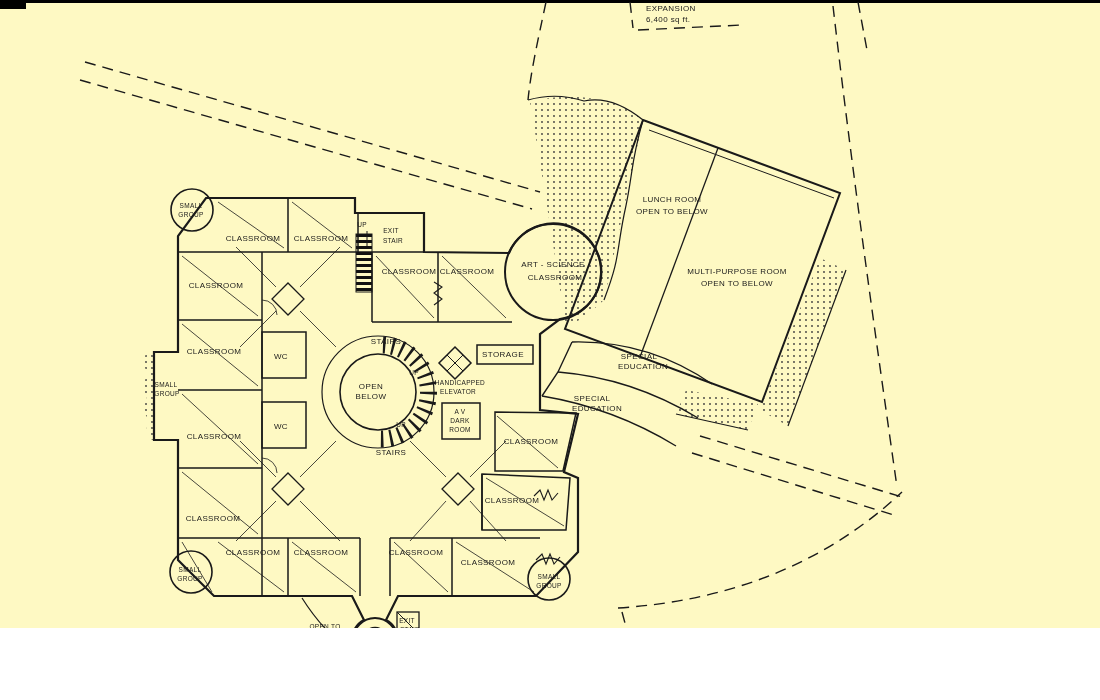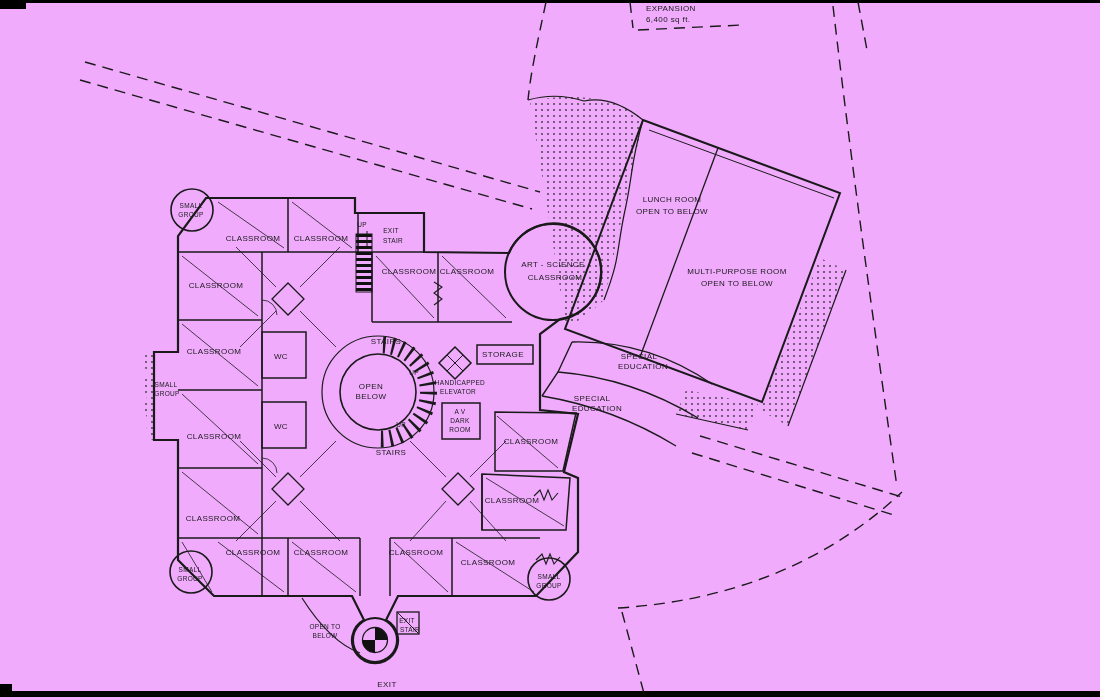--- a/index.html
+++ b/index.html
@@ -1,16 +1,16 @@
 <!DOCTYPE html>
 <html><head>
 <meta charset="utf-8">
 <style>
   html,body{margin:0;padding:0;background:#ffffff;}
-  .canvas{position:relative;width:1100px;height:700px;background:#f0abfc;overflow:hidden;}
+  .canvas{position:relative;width:1100px;height:628px;background:#fef9c3;overflow:hidden;}
   svg{position:absolute;left:0;top:0;}
   text{font-family:"Liberation Sans",sans-serif;fill:#1a1a1a;text-anchor:middle;}
   .t8{font-size:8px;letter-spacing:.4px;}
   .t7{font-size:6.5px;letter-spacing:.3px;}
   .start{text-anchor:start;}
 </style>
 </head>
 <body>
 
 <div class="canvas">

